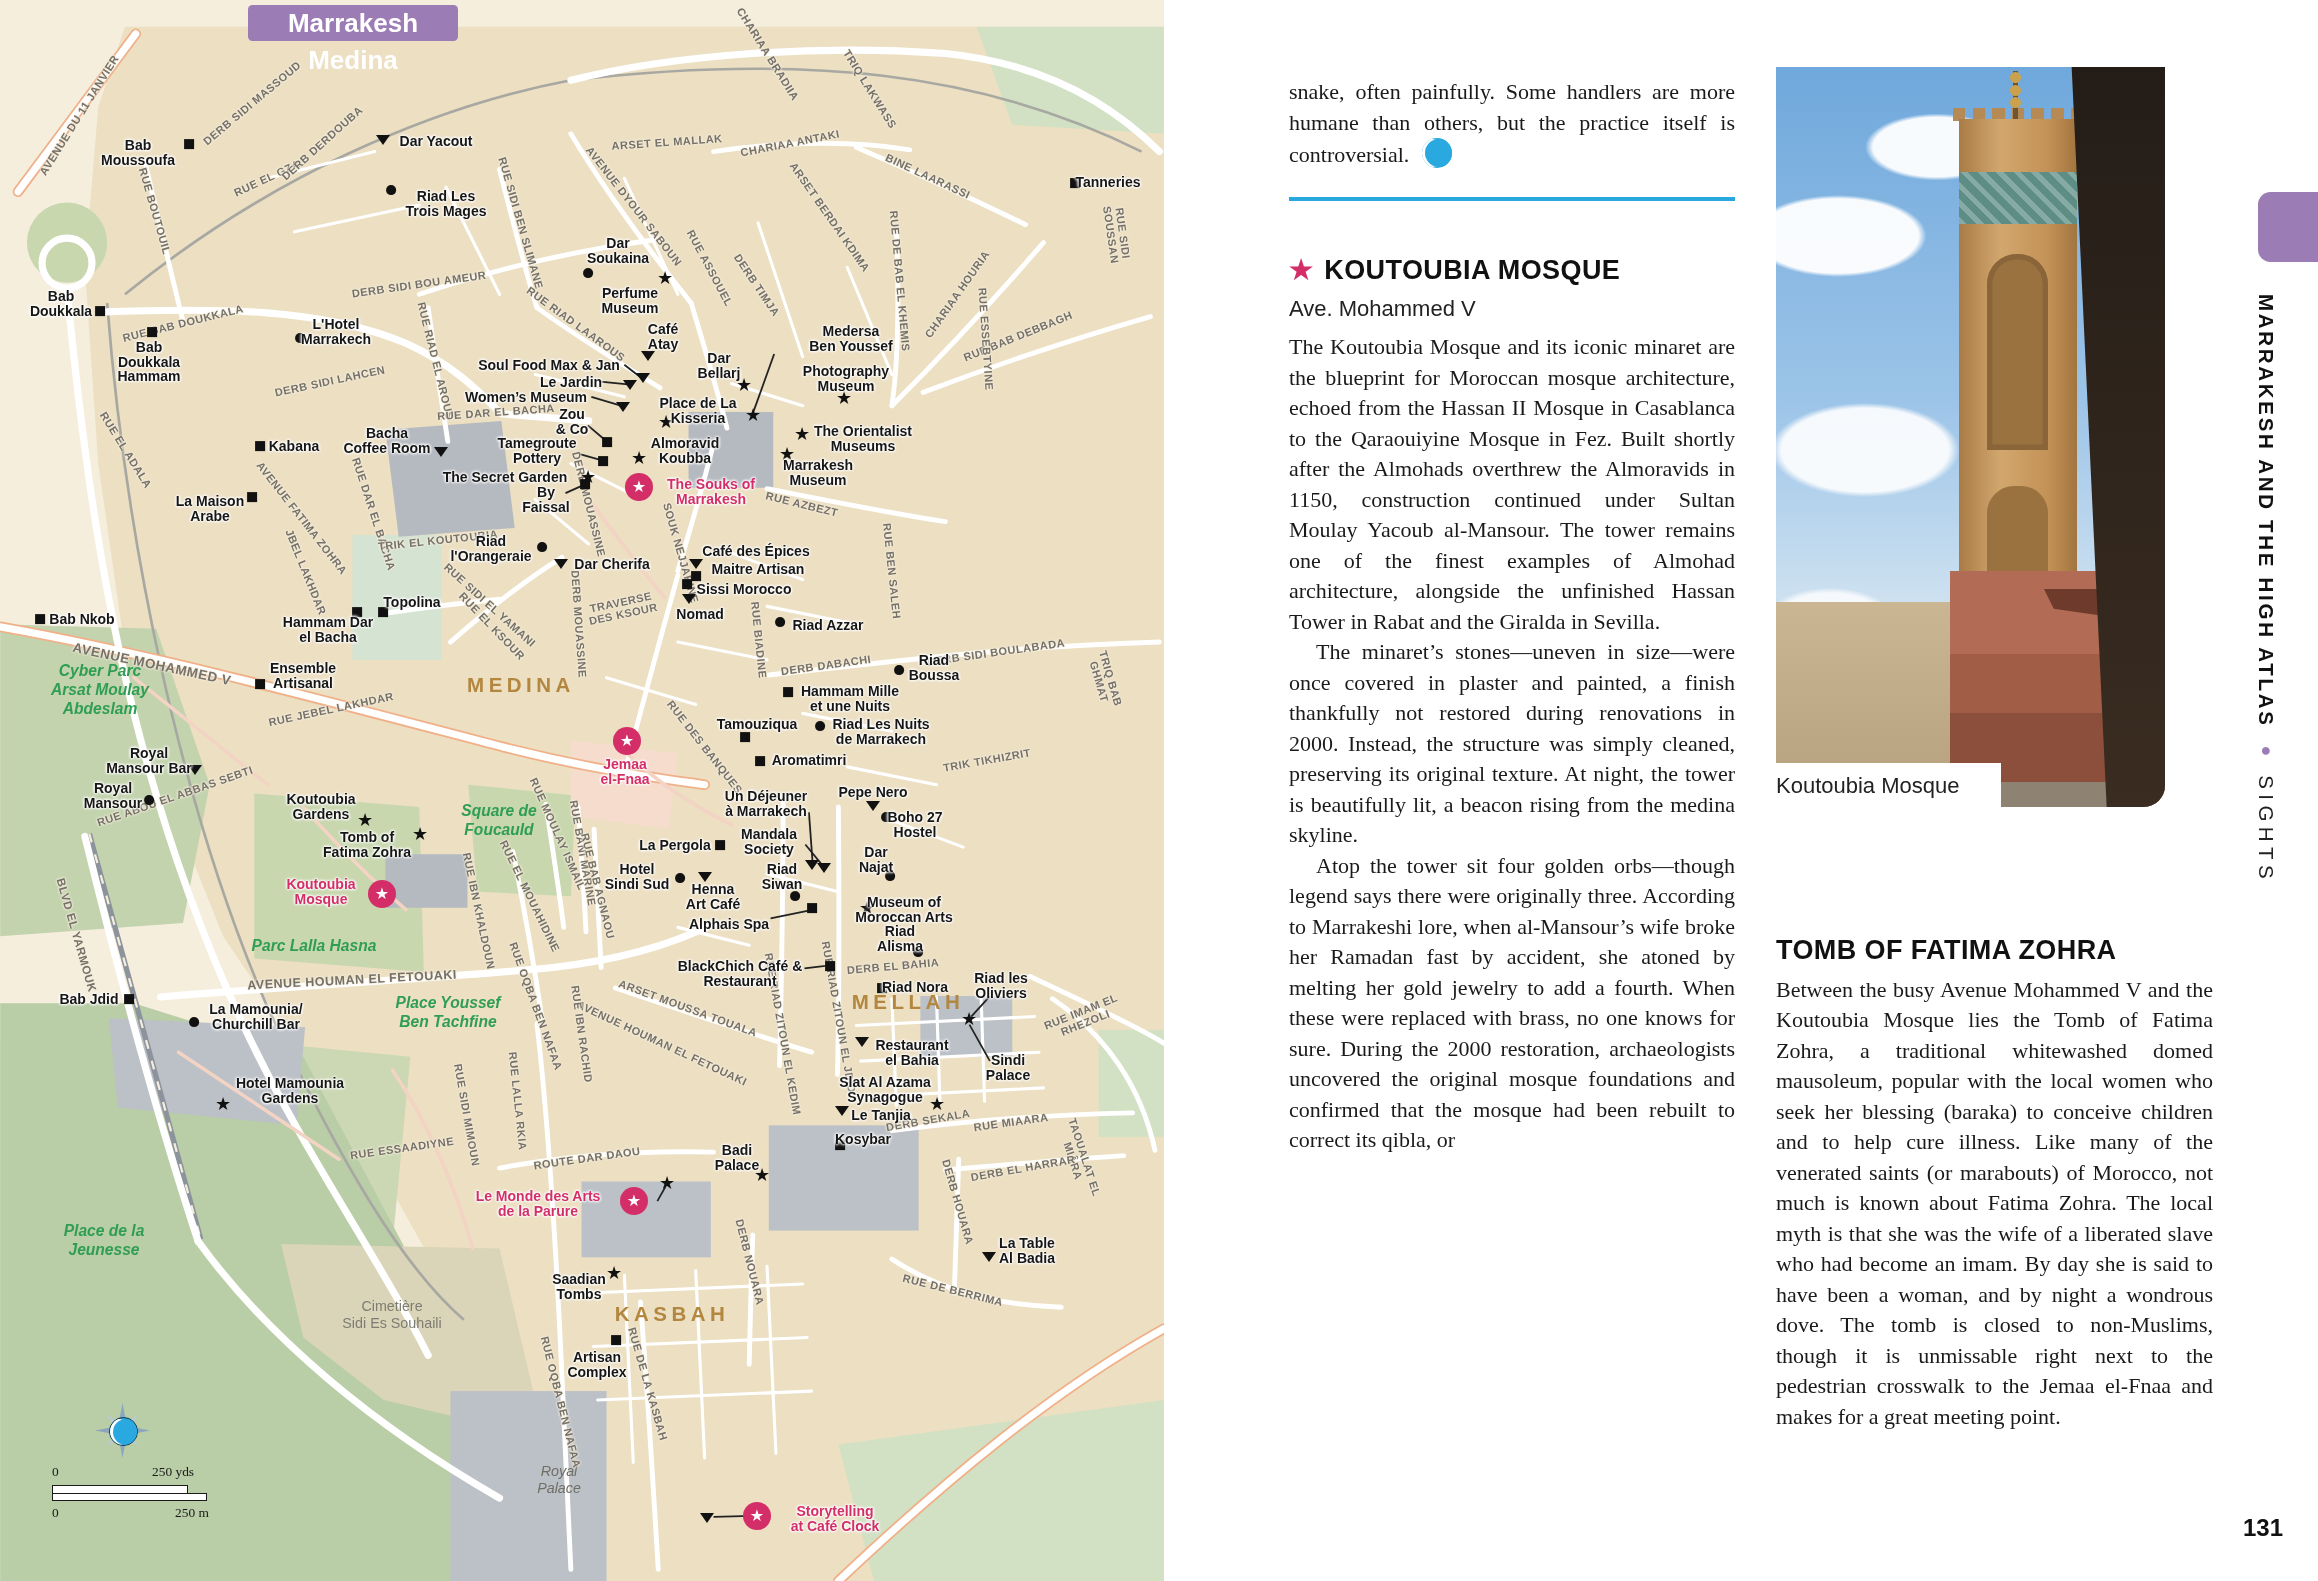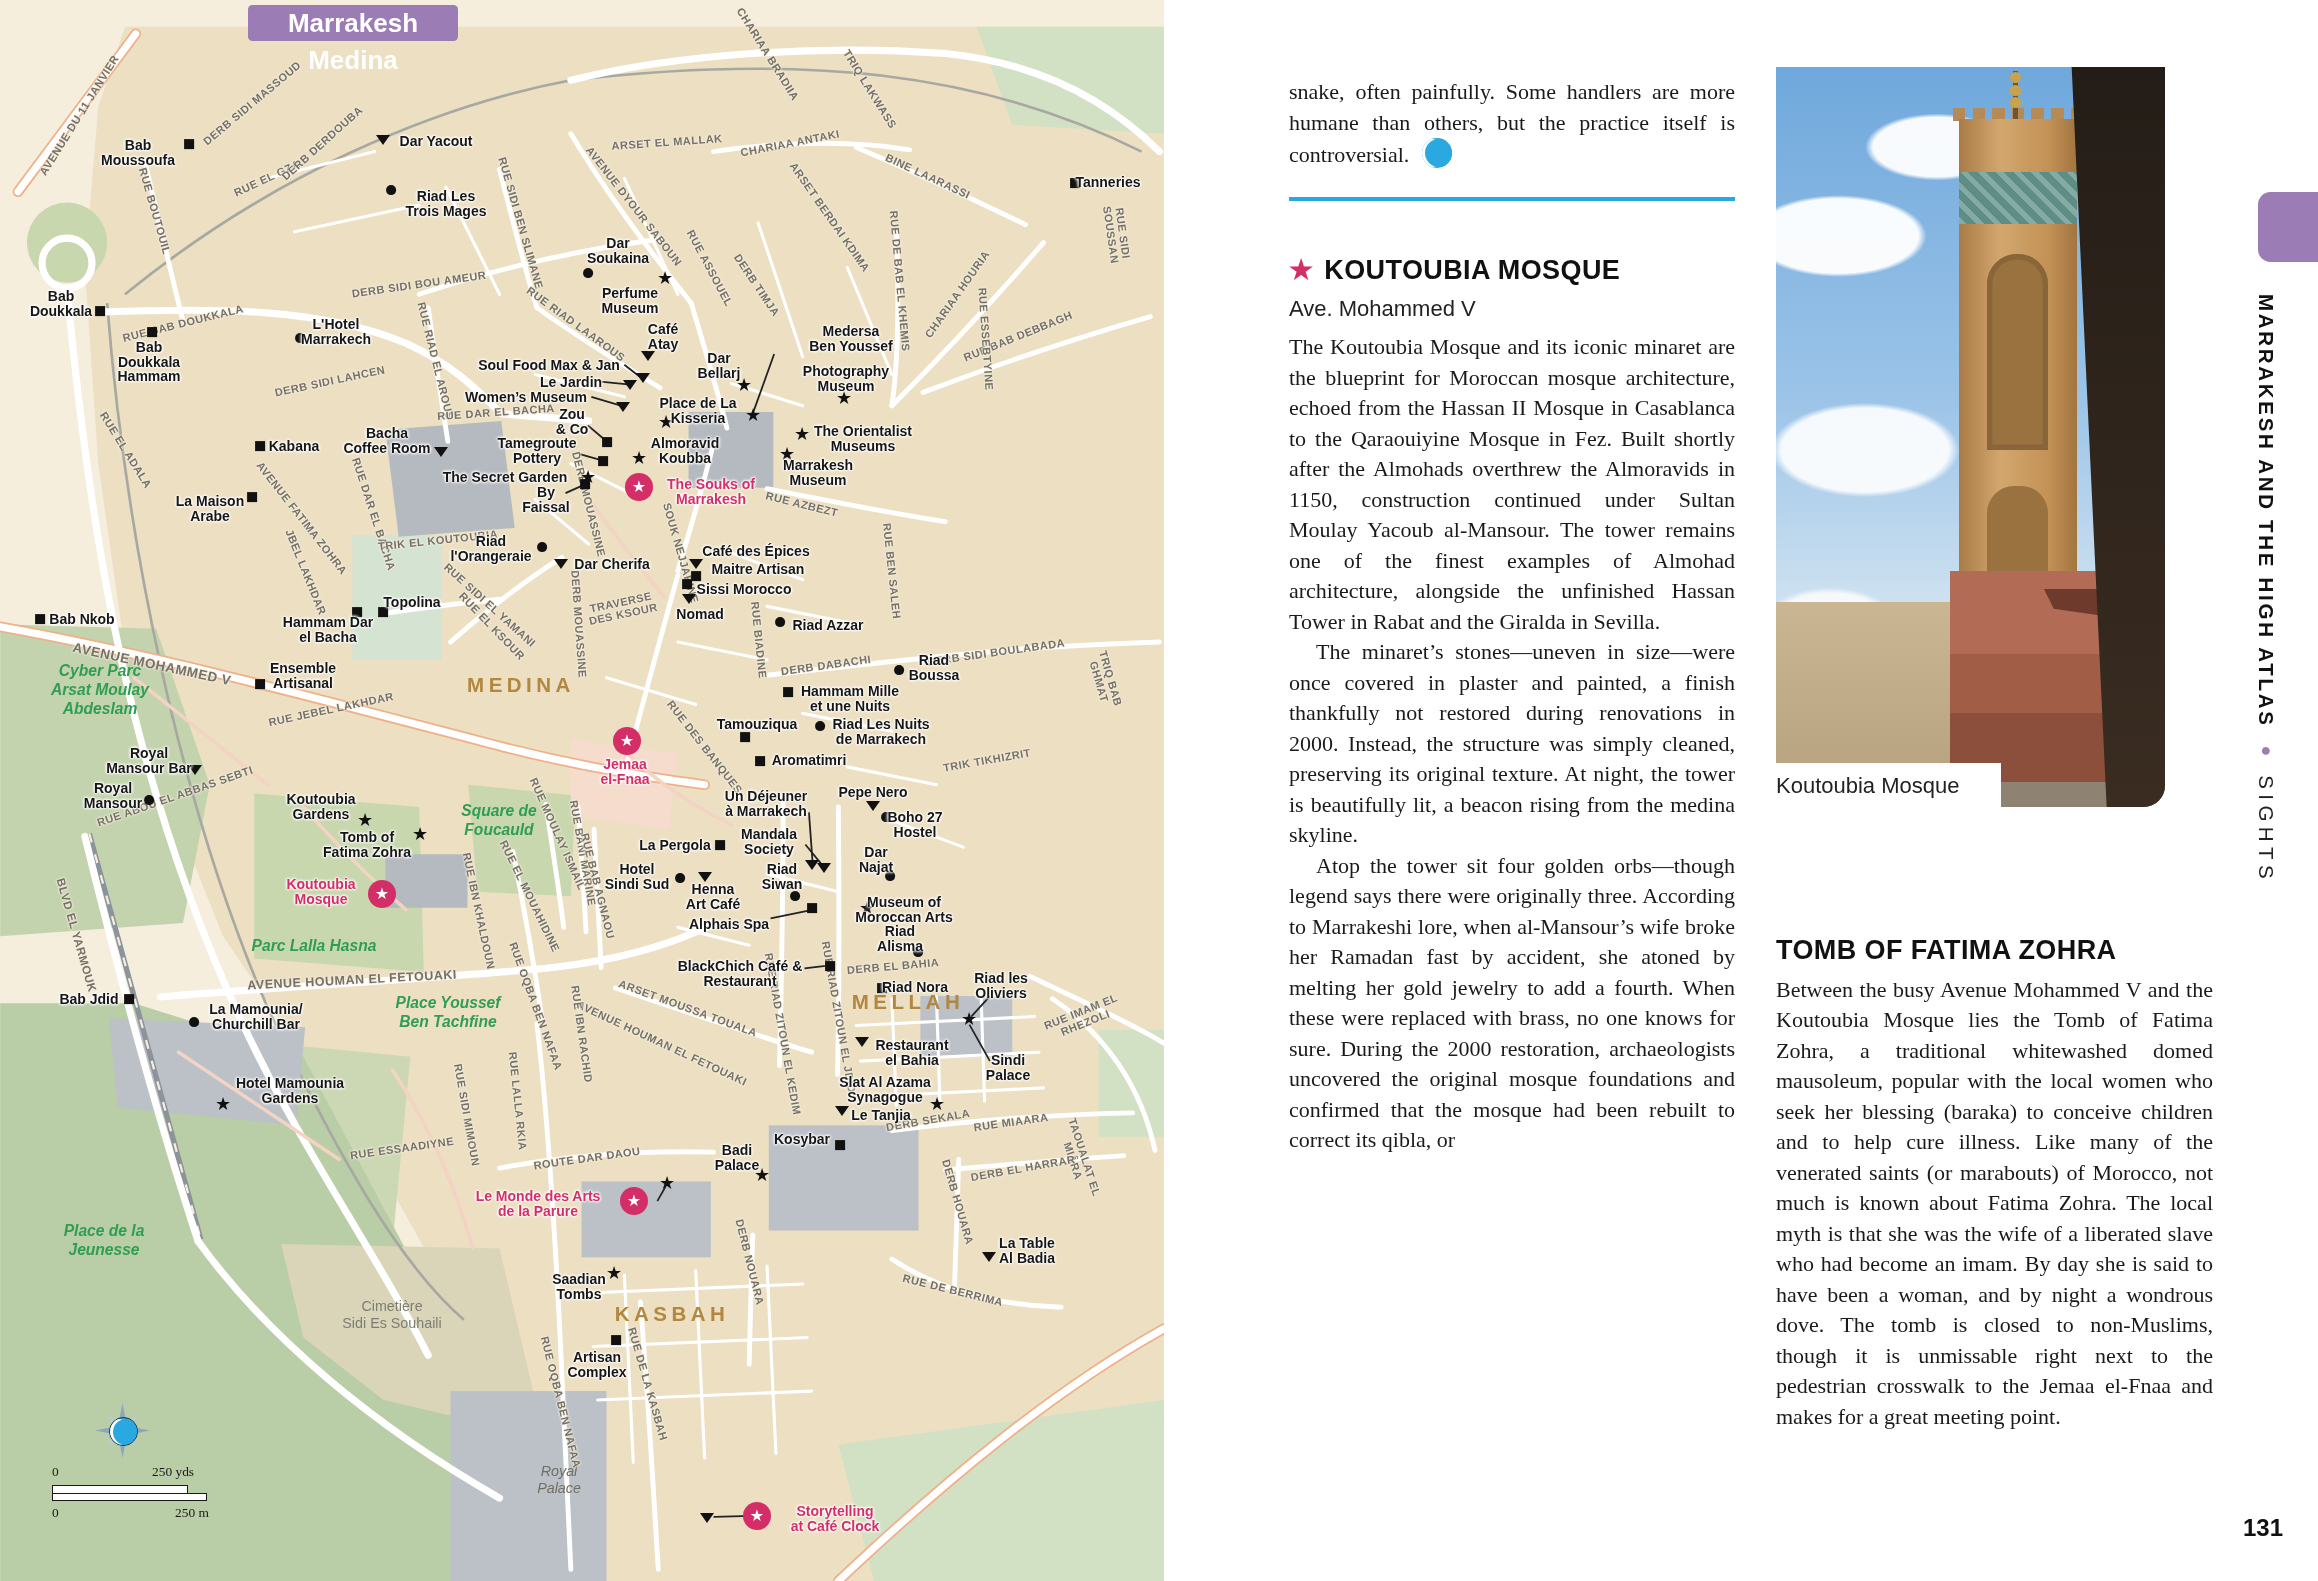--- a/index.html
+++ b/index.html
@@ -499,21 +499,21 @@
 Palace</div>
         <div class="mk tri" style="left: 862px; top: 1042px; transform: translate(-50%, -50%);"></div>
         <div class="mpoi" style="left: 912px; top: 1053px; transform: translate(-50%, -50%);">Restaurant
 el Bahia</div>
         <div class="mk star" style="left: 937px; top: 1104px; transform: translate(-50%, -50%);">★</div>
         <div class="mpoi" style="left: 885px; top: 1090px; transform: translate(-50%, -50%);">Slat Al Azama
 Synagogue</div>
         <div class="mk tri" style="left: 842px; top: 1111px; transform: translate(-50%, -50%);"></div>
         <div class="mpoi" style="left: 881px; top: 1115px; transform: translate(-50%, -50%);">Le Tanjia</div>
         <div class="mk sq" style="left: 840px; top: 1145px; transform: translate(-50%, -50%);"></div>
-        <div class="mpoi" style="left: 782px; top: 1139px; transform: translate(-50%, -50%); padding-left: 40px;">Kosybar</div>
+        <div class="mpoi" style="left: 843px; top: 1139px; transform: translate(-50%, -50%); padding-left: 40px;">Kosybar</div>
         <div class="mk tri" style="left: 989px; top: 1257px; transform: translate(-50%, -50%);"></div>
         <div class="mpoi" style="left: 1027px; top: 1251px; transform: translate(-50%, -50%);">La Table
 Al Badia</div>
         <div class="mk star" style="left: 762px; top: 1175px; transform: translate(-50%, -50%);">★</div>
         <div class="mpoi" style="left: 737px; top: 1158px; transform: translate(-50%, -50%);">Badi
 Palace</div>
         <div class="mk pinkstar" style="left: 634px; top: 1201px; transform: translate(-50%, -50%);">★</div>
         <div class="mpoi pink" style="left: 538px; top: 1204px; transform: translate(-50%, -50%);">Le Monde des Arts
 de la Parure</div>
         <div class="mk star" style="left: 667px; top: 1183px; transform: translate(-50%, -50%);">★</div>

